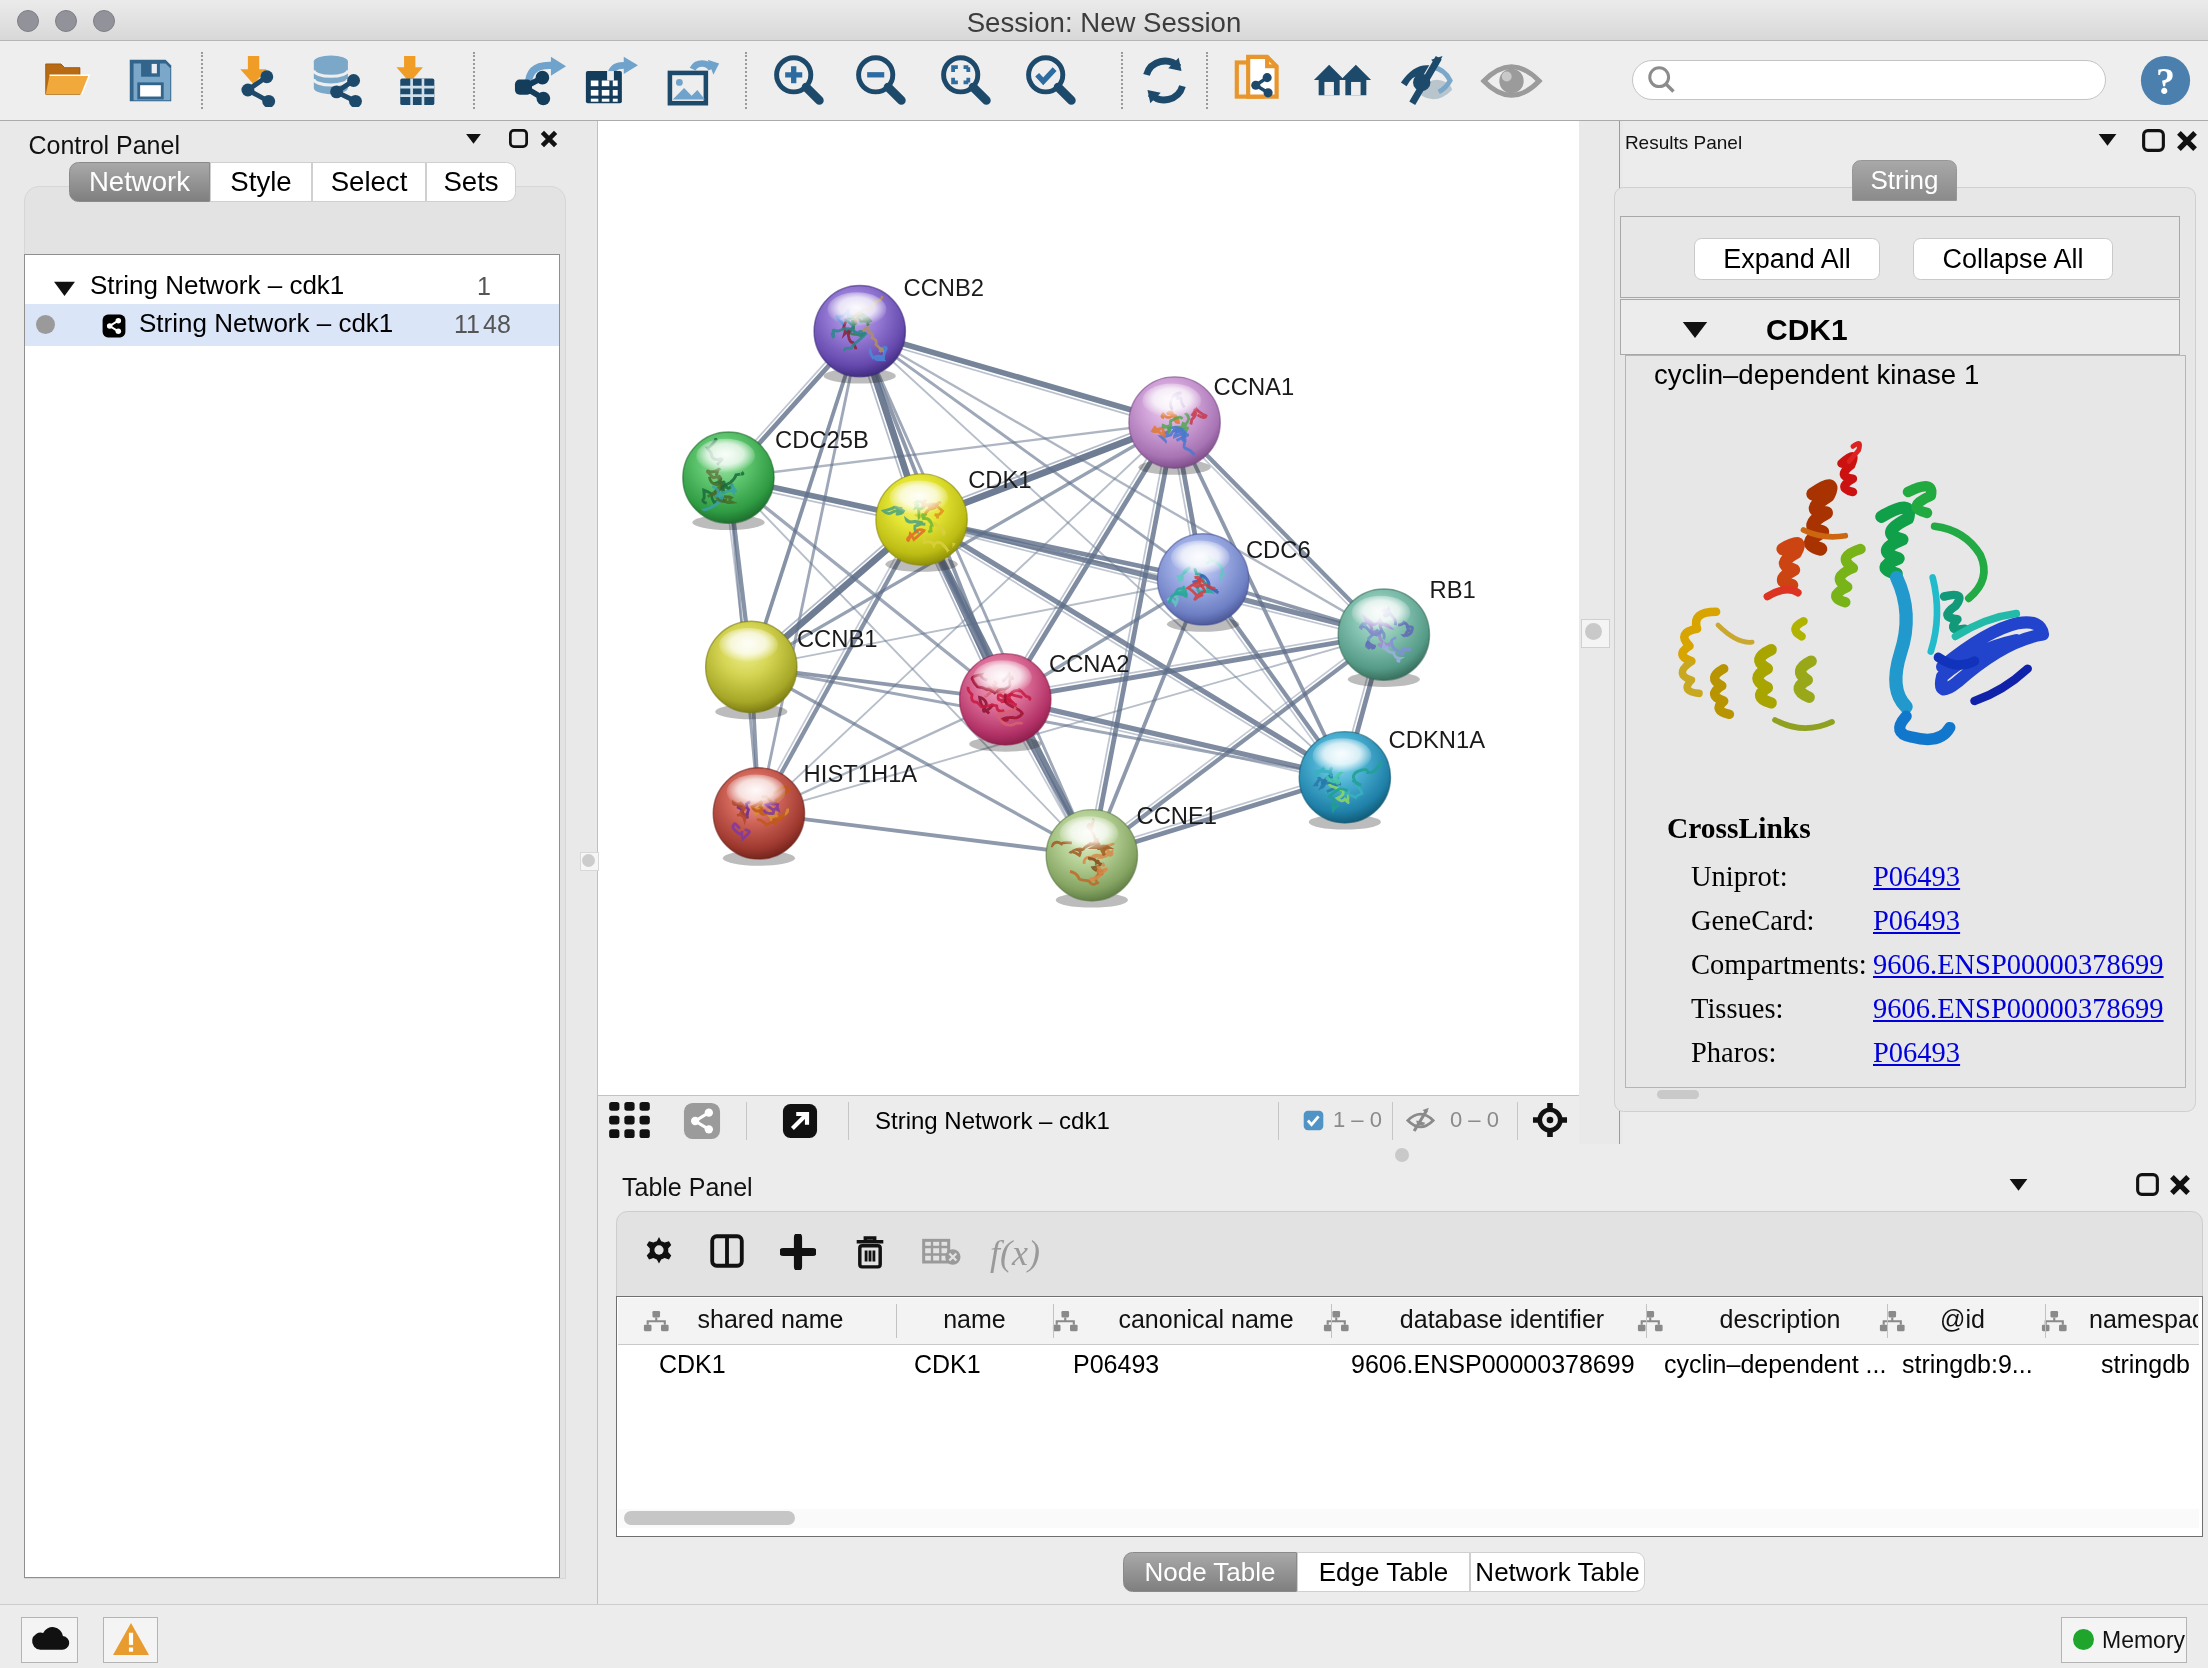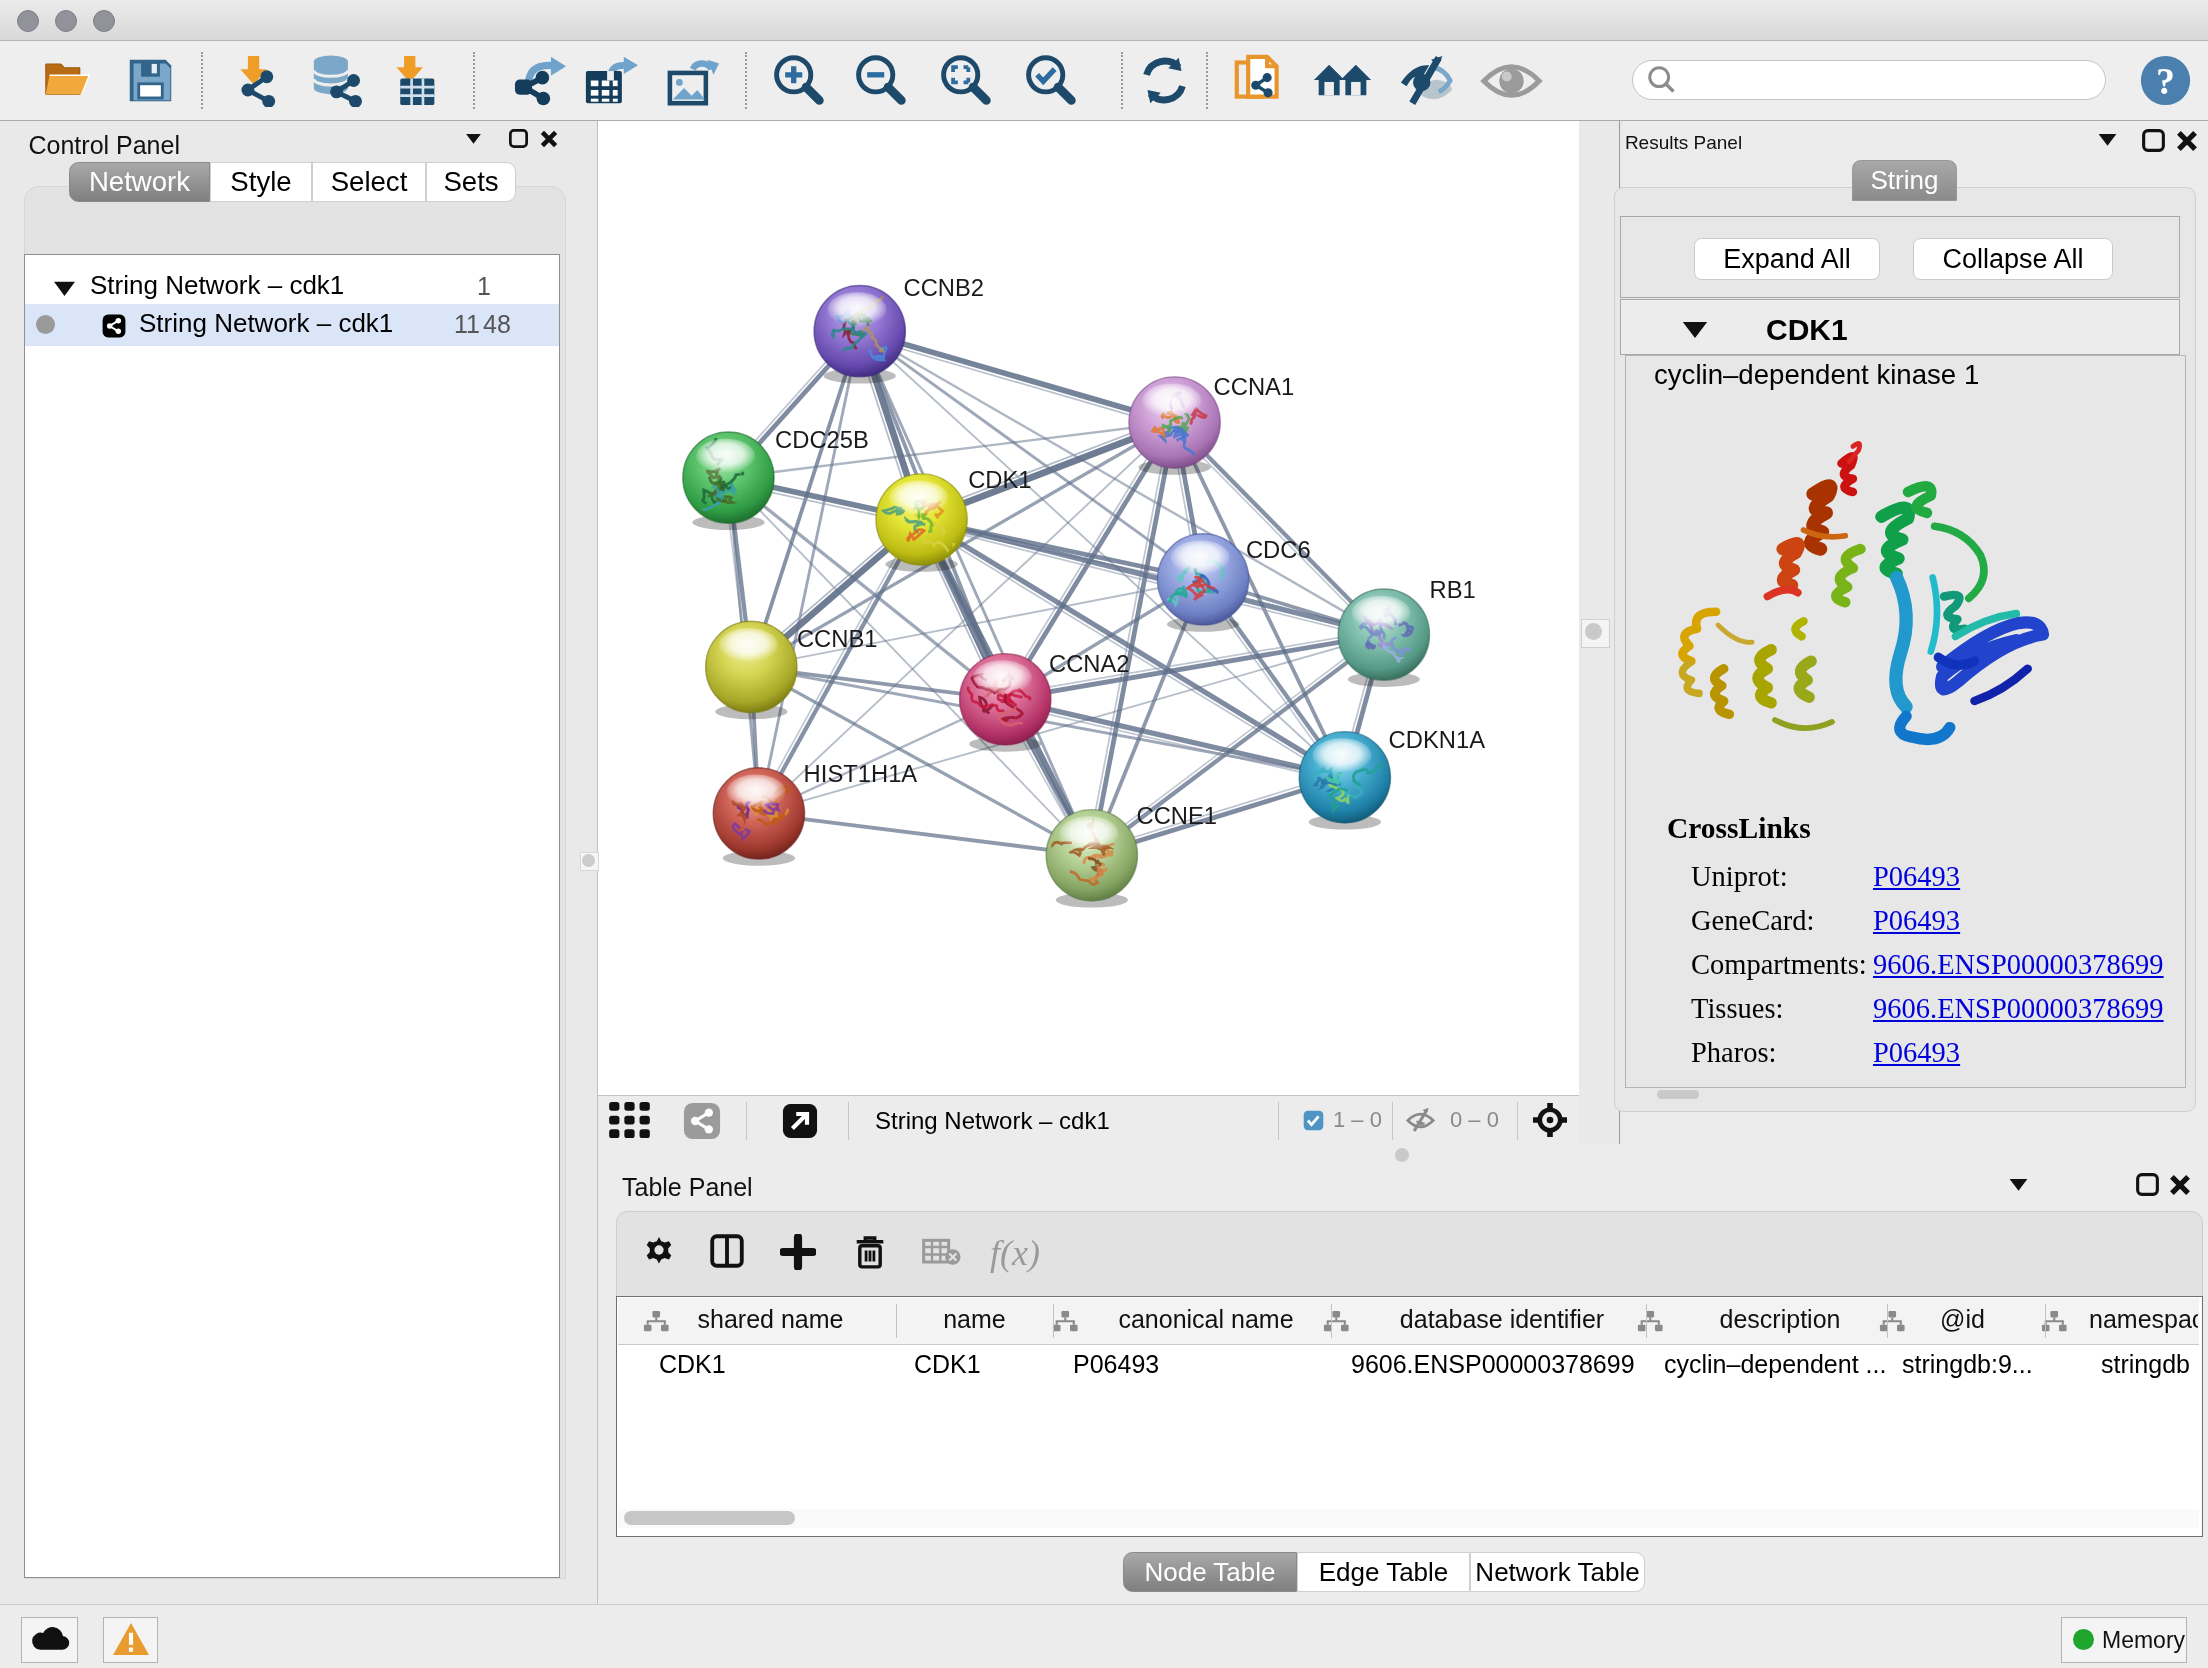--- a/index.html
+++ b/index.html
@@ -60,20 +60,21 @@
   .sbtn{position:absolute;top:12.4px;height:44px;background:#f4f4f4;border:1.9px solid #b4b4b4;}
   svg{display:block;}
 </style>
 </head>
 <body>
 <div id="app">
   <div class="abs" id="titlebar">
     <div class="tl" style="left:17px;"></div>
     <div class="tl" style="left:55px;"></div>
     <div class="tl" style="left:93px;"></div>
+    <div id="title">Session: New Session</div>
   </div>
 
   <div class="abs" id="toolbar">
 
     <div class="tbi" style="left:42px;width:53px;">
       <svg width="53" height="46" viewBox="0 0 28 24">
         <path d="M2 3 h8 l2 2 h8 v4 H2 z" fill="#b96b14"></path>
         <path d="M2 3 h8 l2 2 h8 v14 H2 z" fill="#b96b14" stroke="#9a5a10" stroke-width="0.5"></path>
         <path d="M4 9 h21 l-4 10 H2 z" fill="#f2a93b"></path>
         <path d="M4 9 h21 l-4 10" fill="none" stroke="#fff" stroke-width="0.8"></path>

